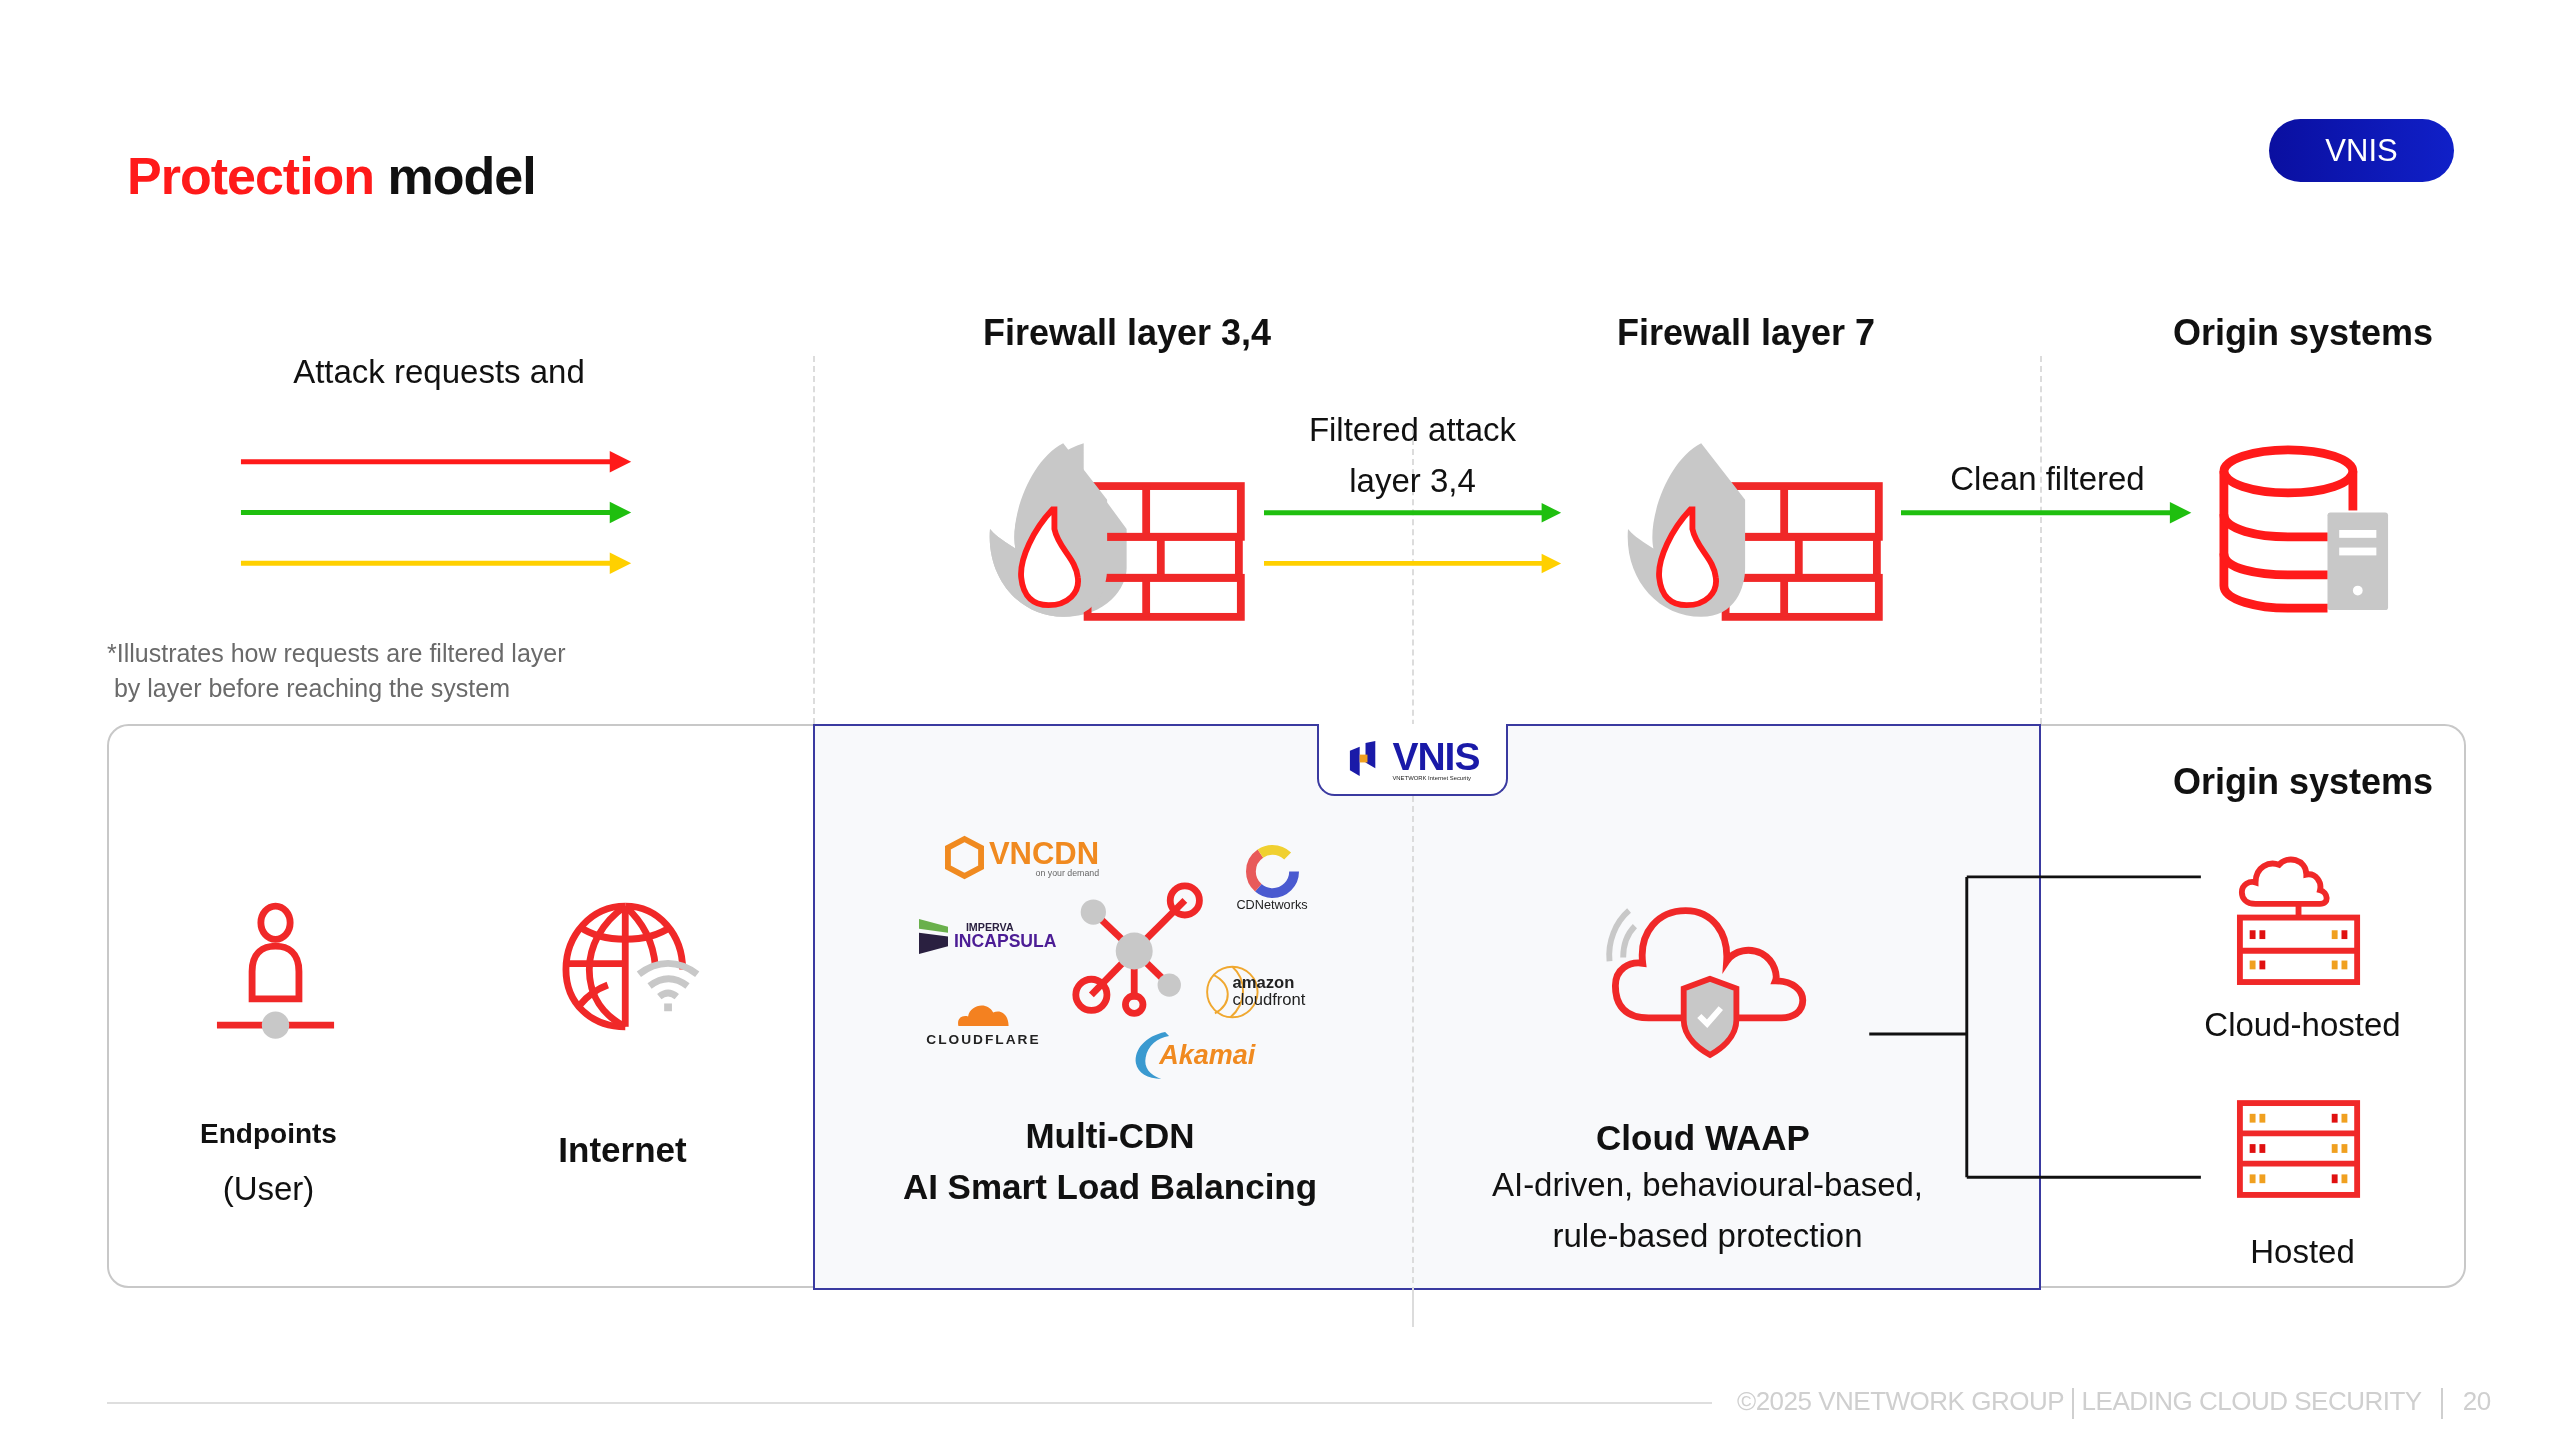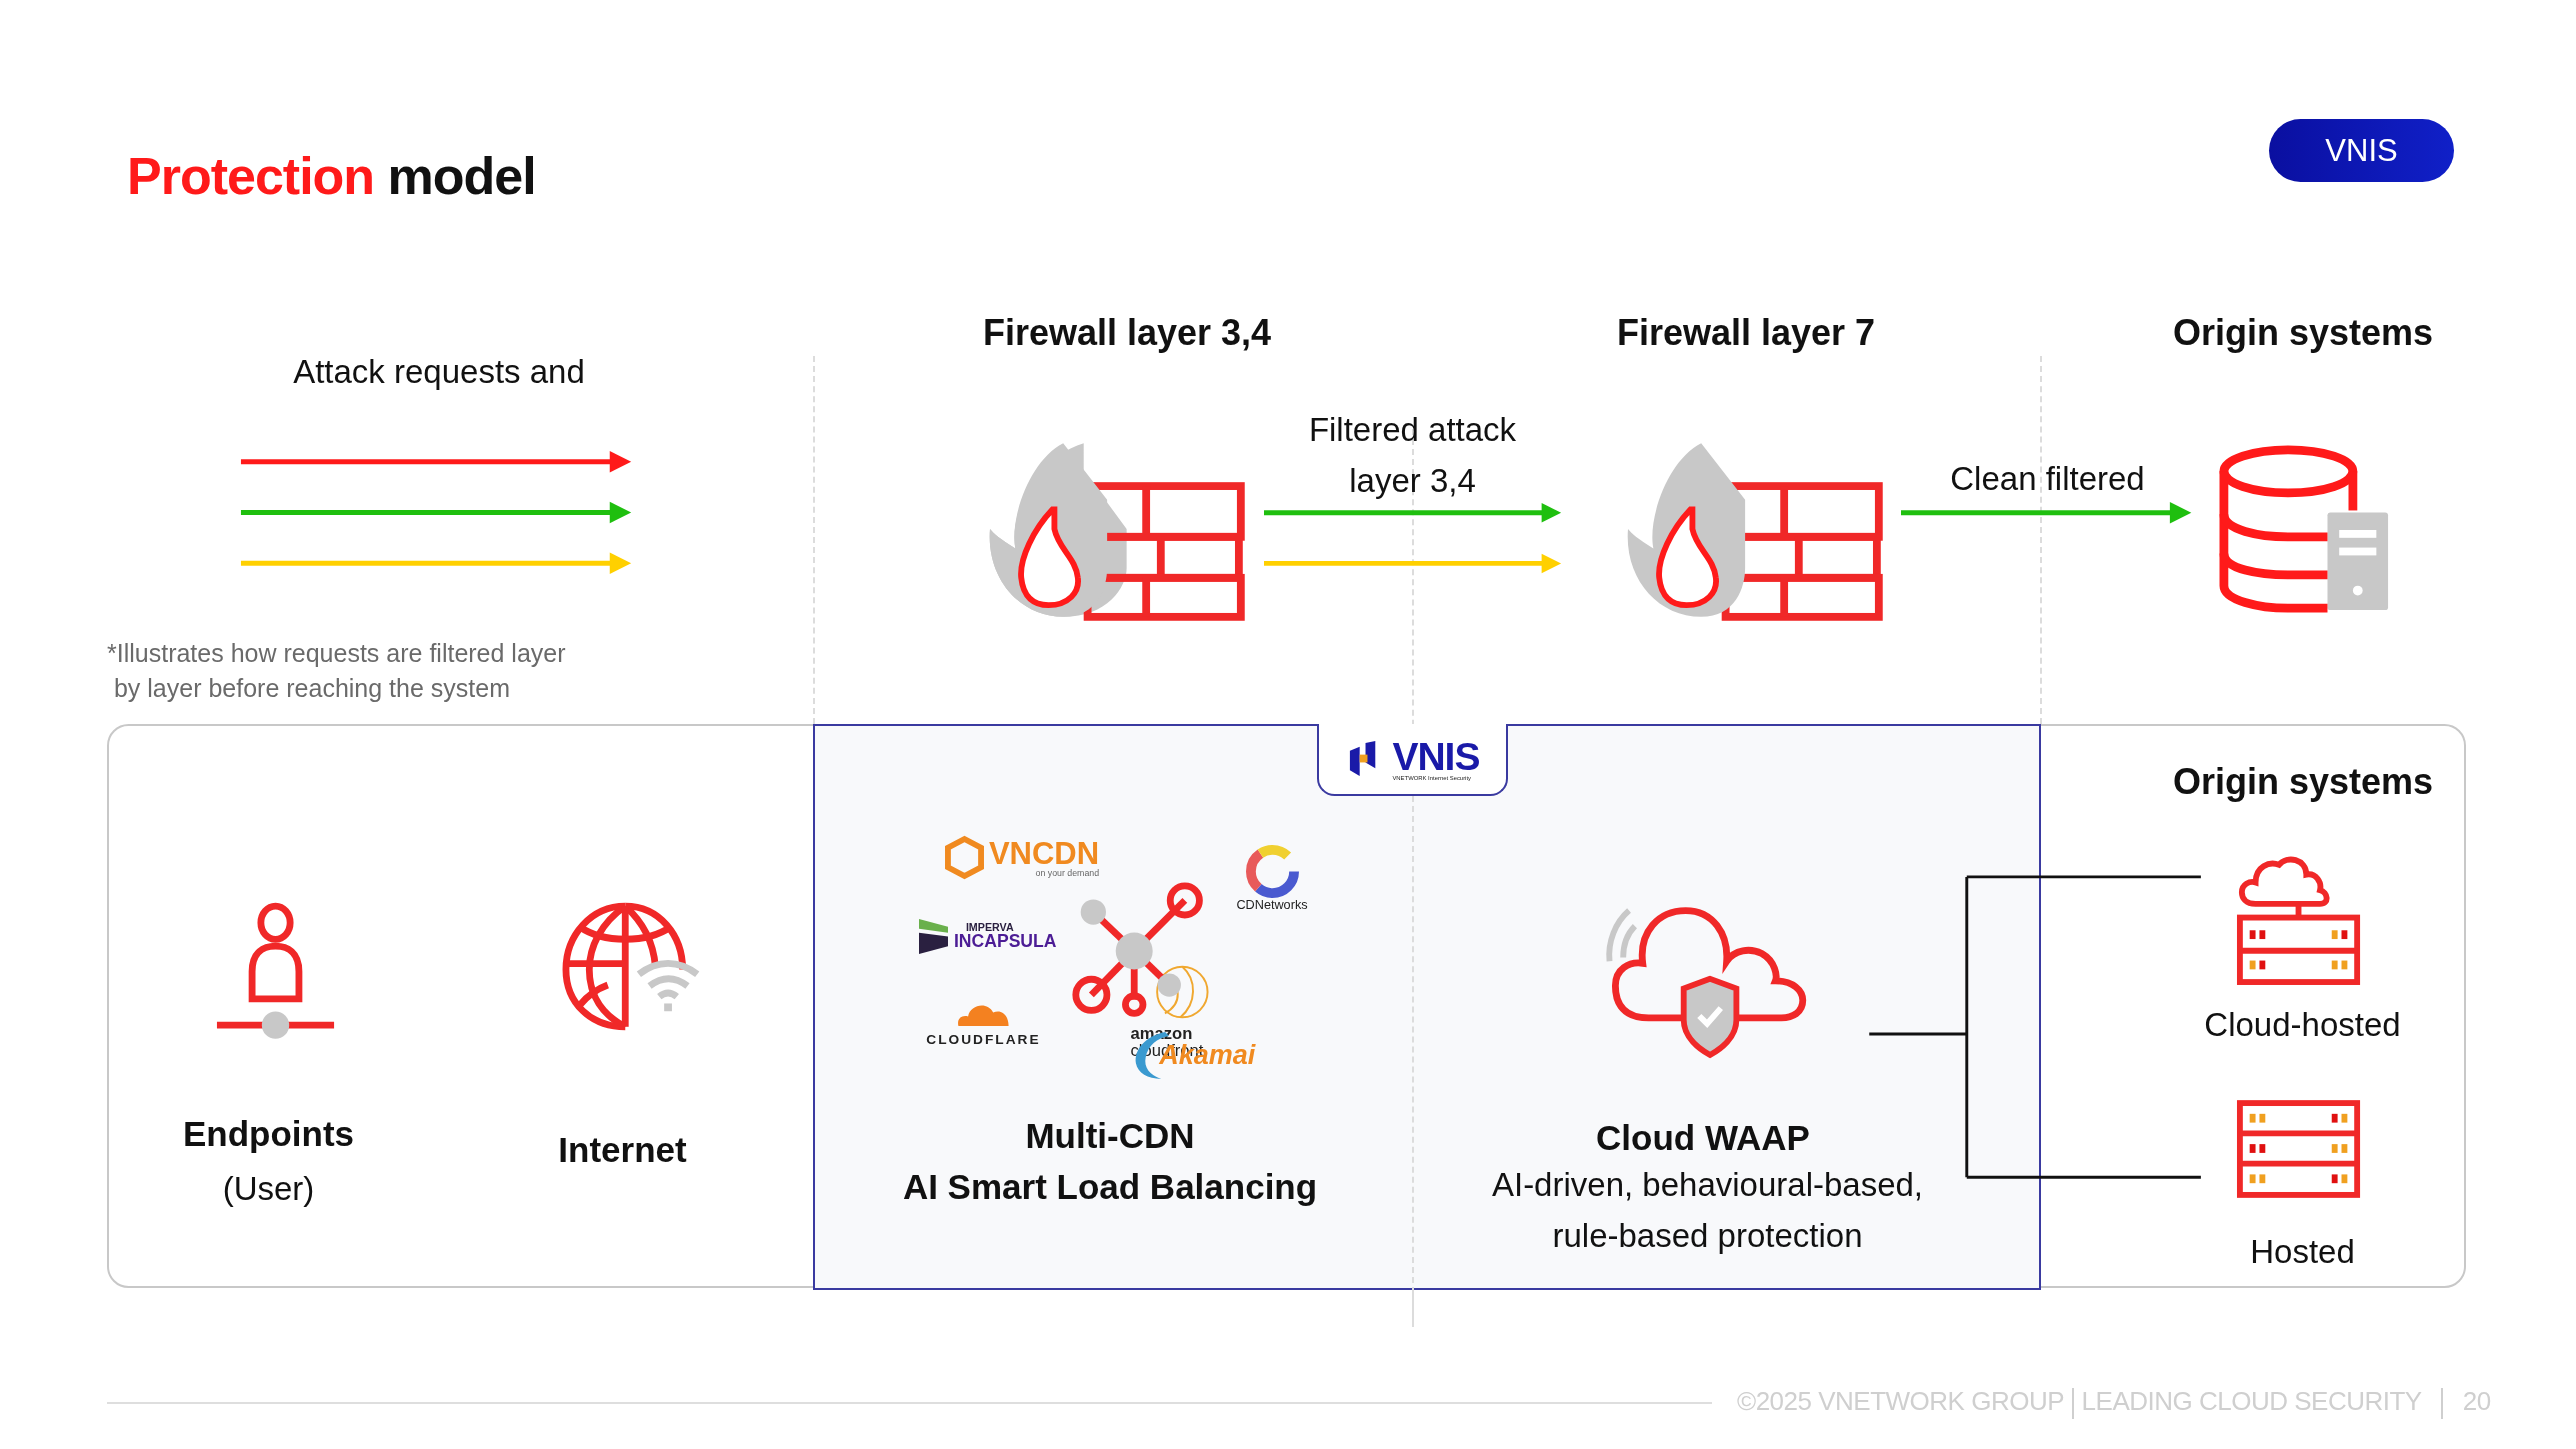--- a/index.html
+++ b/index.html
@@ -137,21 +137,21 @@
 </div>
 
 <svg class="abs" style="left:215px;top:903px;" width="122" height="137" viewBox="0 0 125 140">
   <g fill="none" stroke="#f02828" stroke-width="7">
     <ellipse cx="62" cy="20" rx="15" ry="17"></ellipse>
     <path d="M38 98 V70 C38 50 50 44 62 44 C74 44 86 50 86 70 V98 Z"></path>
     <line x1="2" y1="125" x2="122" y2="125"></line>
   </g>
   <circle cx="62" cy="125" r="14" fill="#c8c8c8"></circle>
 </svg>
-<div class="abs lbl bold" style="left:122px;top:1108px;width:293px;font-size:35px;">Endpoints</div>
+<div class="abs lbl bold" style="left:122px;top:1108px;width:293px;font-size:28px;">Endpoints</div>
 <div class="abs lbl" style="left:122px;top:1163px;width:293px;">(User)</div>
 
 <svg class="abs" style="left:564px;top:903px;" width="141" height="127" viewBox="0 0 145 130">
   <g fill="none" stroke="#f02828" stroke-width="7">
     <path d="M63 3 C28 3 2 33 2 68 C2 103 28 127 63 127"></path>
     <path d="M63 3 C98 3 122 33 122 68"></path>
     <path d="M63 3 C38 20 26 45 26 68 C26 95 40 115 63 127"></path>
     <path d="M63 3 C82 20 92 40 94 65"></path>
     <line x1="63" y1="3" x2="63" y2="127"></line>
     <line x1="2" y1="62" x2="63" y2="62"></line>
@@ -187,21 +187,21 @@
 <div class="abs" style="left:919px;top:919px;display:flex;align-items:center;gap:5.9px;">
   <svg width="29" height="35" viewBox="0 0 30 36">
       <polygon points="0,0 30,8 30,14 0,10" fill="#6ab04c"></polygon>
       <polygon points="0,14 30,18 30,28 0,36" fill="#2a2040"></polygon>
     </svg>
   <div style="display:flex;flex-direction:column;line-height:1;">
     <span style="font-size:10.7px;font-weight:700;color:#2a2040;margin-left:12px;">IMPERVA</span>
     <span style="font-size:17.6px;font-weight:700;color:#4c1d95;">INCAPSULA</span>
   </div>
 </div>
-<div class="abs" style="left:1152px;top:960px;display:flex;align-items:center;gap:2px;flex-direction:column;">
+<div class="abs" style="left:1203px;top:960px;display:flex;align-items:center;gap:2px;">
   <svg width="49" height="64" viewBox="0 0 50 66">
       <g fill="none" stroke="#f0a830" stroke-width="2">
         <circle cx="30" cy="33" r="26"></circle>
         <path d="M10 15 C30 25 30 45 12 55"></path>
         <path d="M30 7 C45 20 45 45 28 59"></path>
       </g>
     </svg>
   <div style="display:flex;flex-direction:column;line-height:1;margin-left:-21.5px;">
     <span style="font-size:16.6px;font-weight:700;color:#222;">amazon</span>
     <span style="font-size:16.6px;color:#222;">cloudfront</span>

